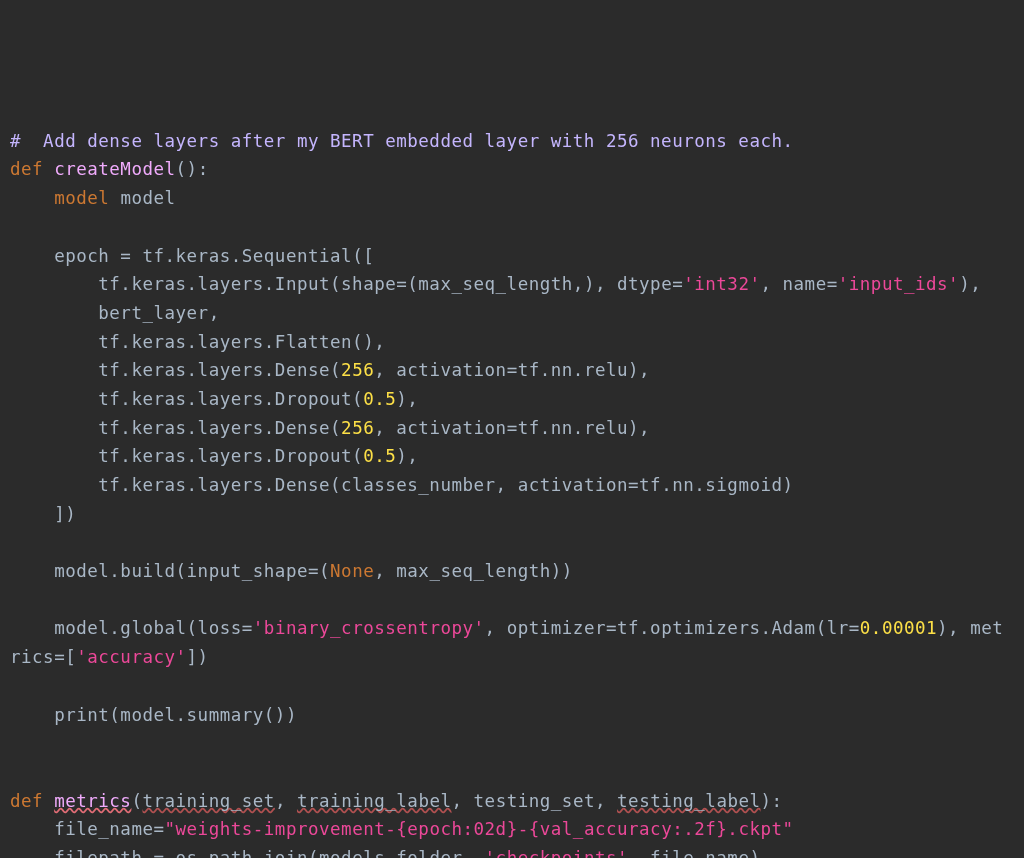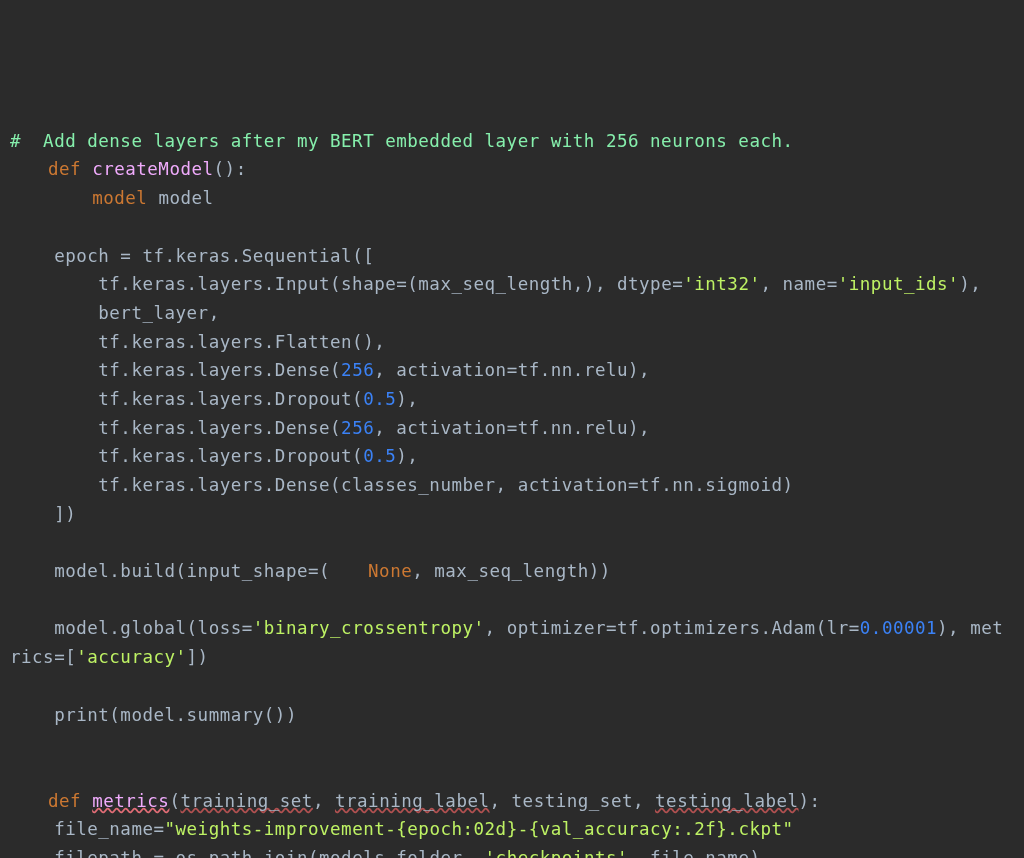--- a/index.html
+++ b/index.html
@@ -10,26 +10,26 @@
     font-size: 17.5px;
     line-height: 1.64;
     color: #a9b7c6;
     width: 1024px;
     height: 858px;
     box-sizing: border-box;
     letter-spacing: 0.5px;
     white-space: pre-wrap;
     word-break: break-all;
   }
-  .cm  { color: #86efac; }   
-  .kw  { color: #cc7832; margin-left: 38px; }   
+  .cm  { color: #c4b5fd; }   
+  .kw  { color: #cc7832; }   
   .fn  { color: #f0abfc; }   
   .pl  { color: #a9b7c6; }   
-  .st  { color: #bef264; }   
-  .nm  { color: #3b82f6; }   
+  .st  { color: #ec4899; }   
+  .nm  { color: #fde047; }   
   .sqg { text-decoration: wavy underline #e06c75; text-decoration-skip-ink: none; }
   .sqr { text-decoration: wavy underline #b05050; text-decoration-skip-ink: none; }
   pre { margin:0; font-family: inherit; white-space: pre-wrap; }
 </style>
 </head>
 <body>
 
 
 
 <pre><span class="cm">#  Add dense layers after my BERT embedded layer with 256 neurons each.</span>

